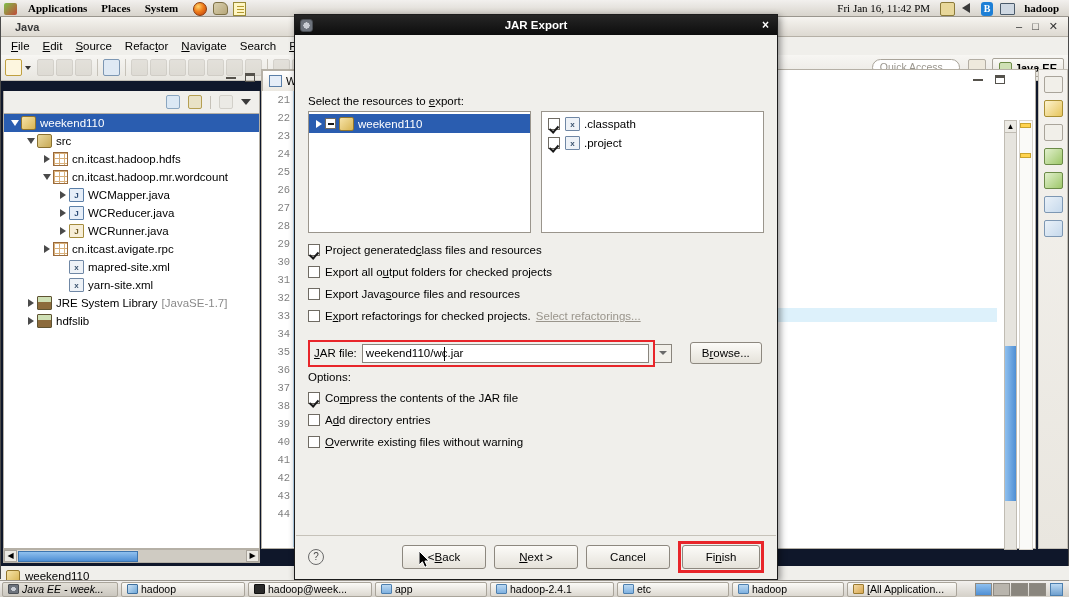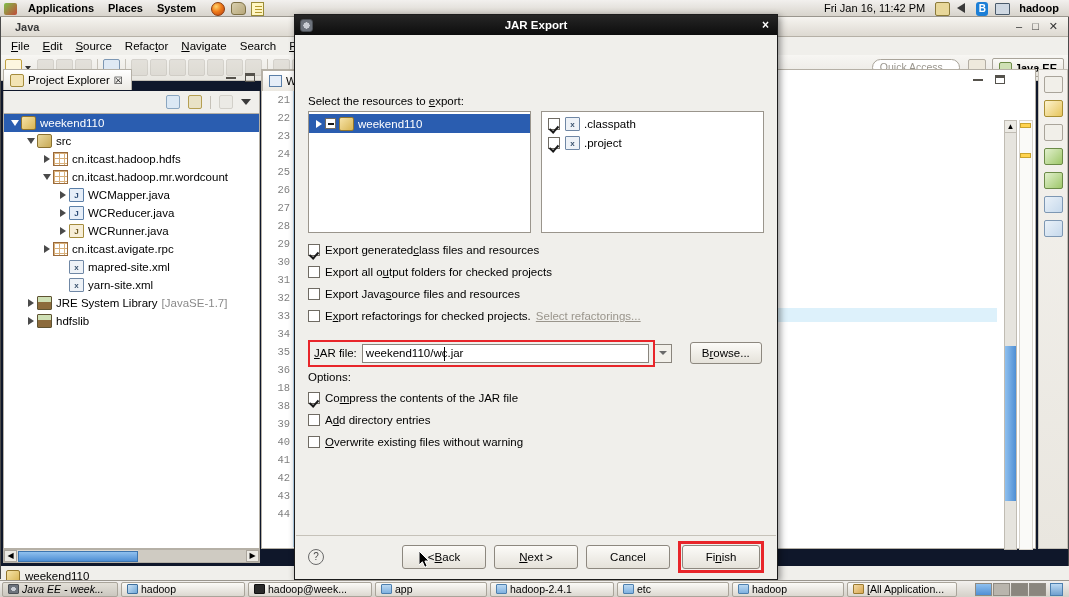--- a/index.html
+++ b/index.html
@@ -13,21 +13,21 @@
     position:relative;
     color:#000;
   }
 
   
   #gnome-top {
     position:absolute; left:0; top:0; width:1069px; height:17px;
     background:linear-gradient(to bottom,#f2f0ee,#d8d4cc);
     border-bottom:1px solid #9a968e;
     display:flex; align-items:center;
-    font-size:11px; font-weight:bold;
+    font-size:11px; font-weight:bold;font-family:Liberation Serif, serif;
   }
   #gnome-top .gm { padding:0 7px; white-space:nowrap; }
   #gnome-top .gicon { width:18px; height:15px; margin:0 1px; display:inline-block; position:relative; }
   .sp { flex:1 1 auto; }
   .ft-logo { width:14px;height:14px;border-radius:50%;
      background:radial-gradient(circle at 35% 30%,#ffd36b 0%,#ef7c1a 45%,#b83c10 100%);
      border:1px solid #8c3b0c; }
   .pal-ico { width:15px;height:13px;border-radius:3px 6px 3px 3px;
      background:linear-gradient(135deg,#d8cfae,#b7a77a); border:1px solid #7d7045;}
   .note-ico { width:13px;height:14px;background:#fff6c2;border:1px solid #9a8b37;}
@@ -423,25 +423,20 @@
       <span>Quick Access</span>
     </div>
     <span class="open-persp"></span>
     <span class="persp-btn">
       <span class="persp-ico"></span>
       <span>Java EE</span>
     </span>
   </div>
 
   <div id="pe-tabrow">
-    <div class="pe-tab">
-      <span class="pe-tab-ico"></span>
-      <span>Project Explorer</span>
-      <span style="font-size:10px;">☒</span>
-    </div>
     <div class="pe-viewbtns">
       <span class="vb-min"></span>
       <span class="vb-max"></span>
     </div>
   </div>
 
   <div id="pe-toolrow">
     <span class="pe-tool"></span>
     <span class="pe-tool" style="background:#e9e2c6;border-color:#b59f52;"></span>
     <span class="pe-tool-sep"></span>
@@ -571,21 +566,21 @@
       <div class="ln">27</div>
       <div class="ln">28</div>
       <div class="ln">29</div>
       <div class="ln">30</div>
       <div class="ln">31</div>
       <div class="ln">32</div>
       <div class="ln">33</div>
       <div class="ln">34</div>
       <div class="ln">35</div>
       <div class="ln">36</div>
-      <div class="ln">18</div>
+      <div class="ln">37</div>
       <div class="ln">38</div>
       <div class="ln">39</div>
       <div class="ln">40</div>
       <div class="ln">41</div>
       <div class="ln">42</div>
       <div class="ln">43</div>
       <div class="ln">44</div>
     </div>
     <div id="ed-marker"></div>
     <div style="position:absolute;left:36px;top:238px;width:699px;height:14px;background:#ddf1fb;"></div>
@@ -652,21 +647,21 @@
           <span class="ticon ic-xml" style="margin-right:4px;">x</span>
           <span>.project</span>
         </div>
       </div>
     </div>
 
     <div style="height:6px;"></div>
 
     <div class="opt-row">
       <span class="cbx checked"></span>
-      <span>Export generated </span>
+      <span>Project generated </span>
         <u>c</u>
         <span>lass files and resources</span>
     </div>
     <div class="opt-row">
       <span class="cbx"></span>
       <span>Export all o</span>
         <u>u</u>
         <span>tput folders for checked projects</span>
     </div>
     <div class="opt-row">

